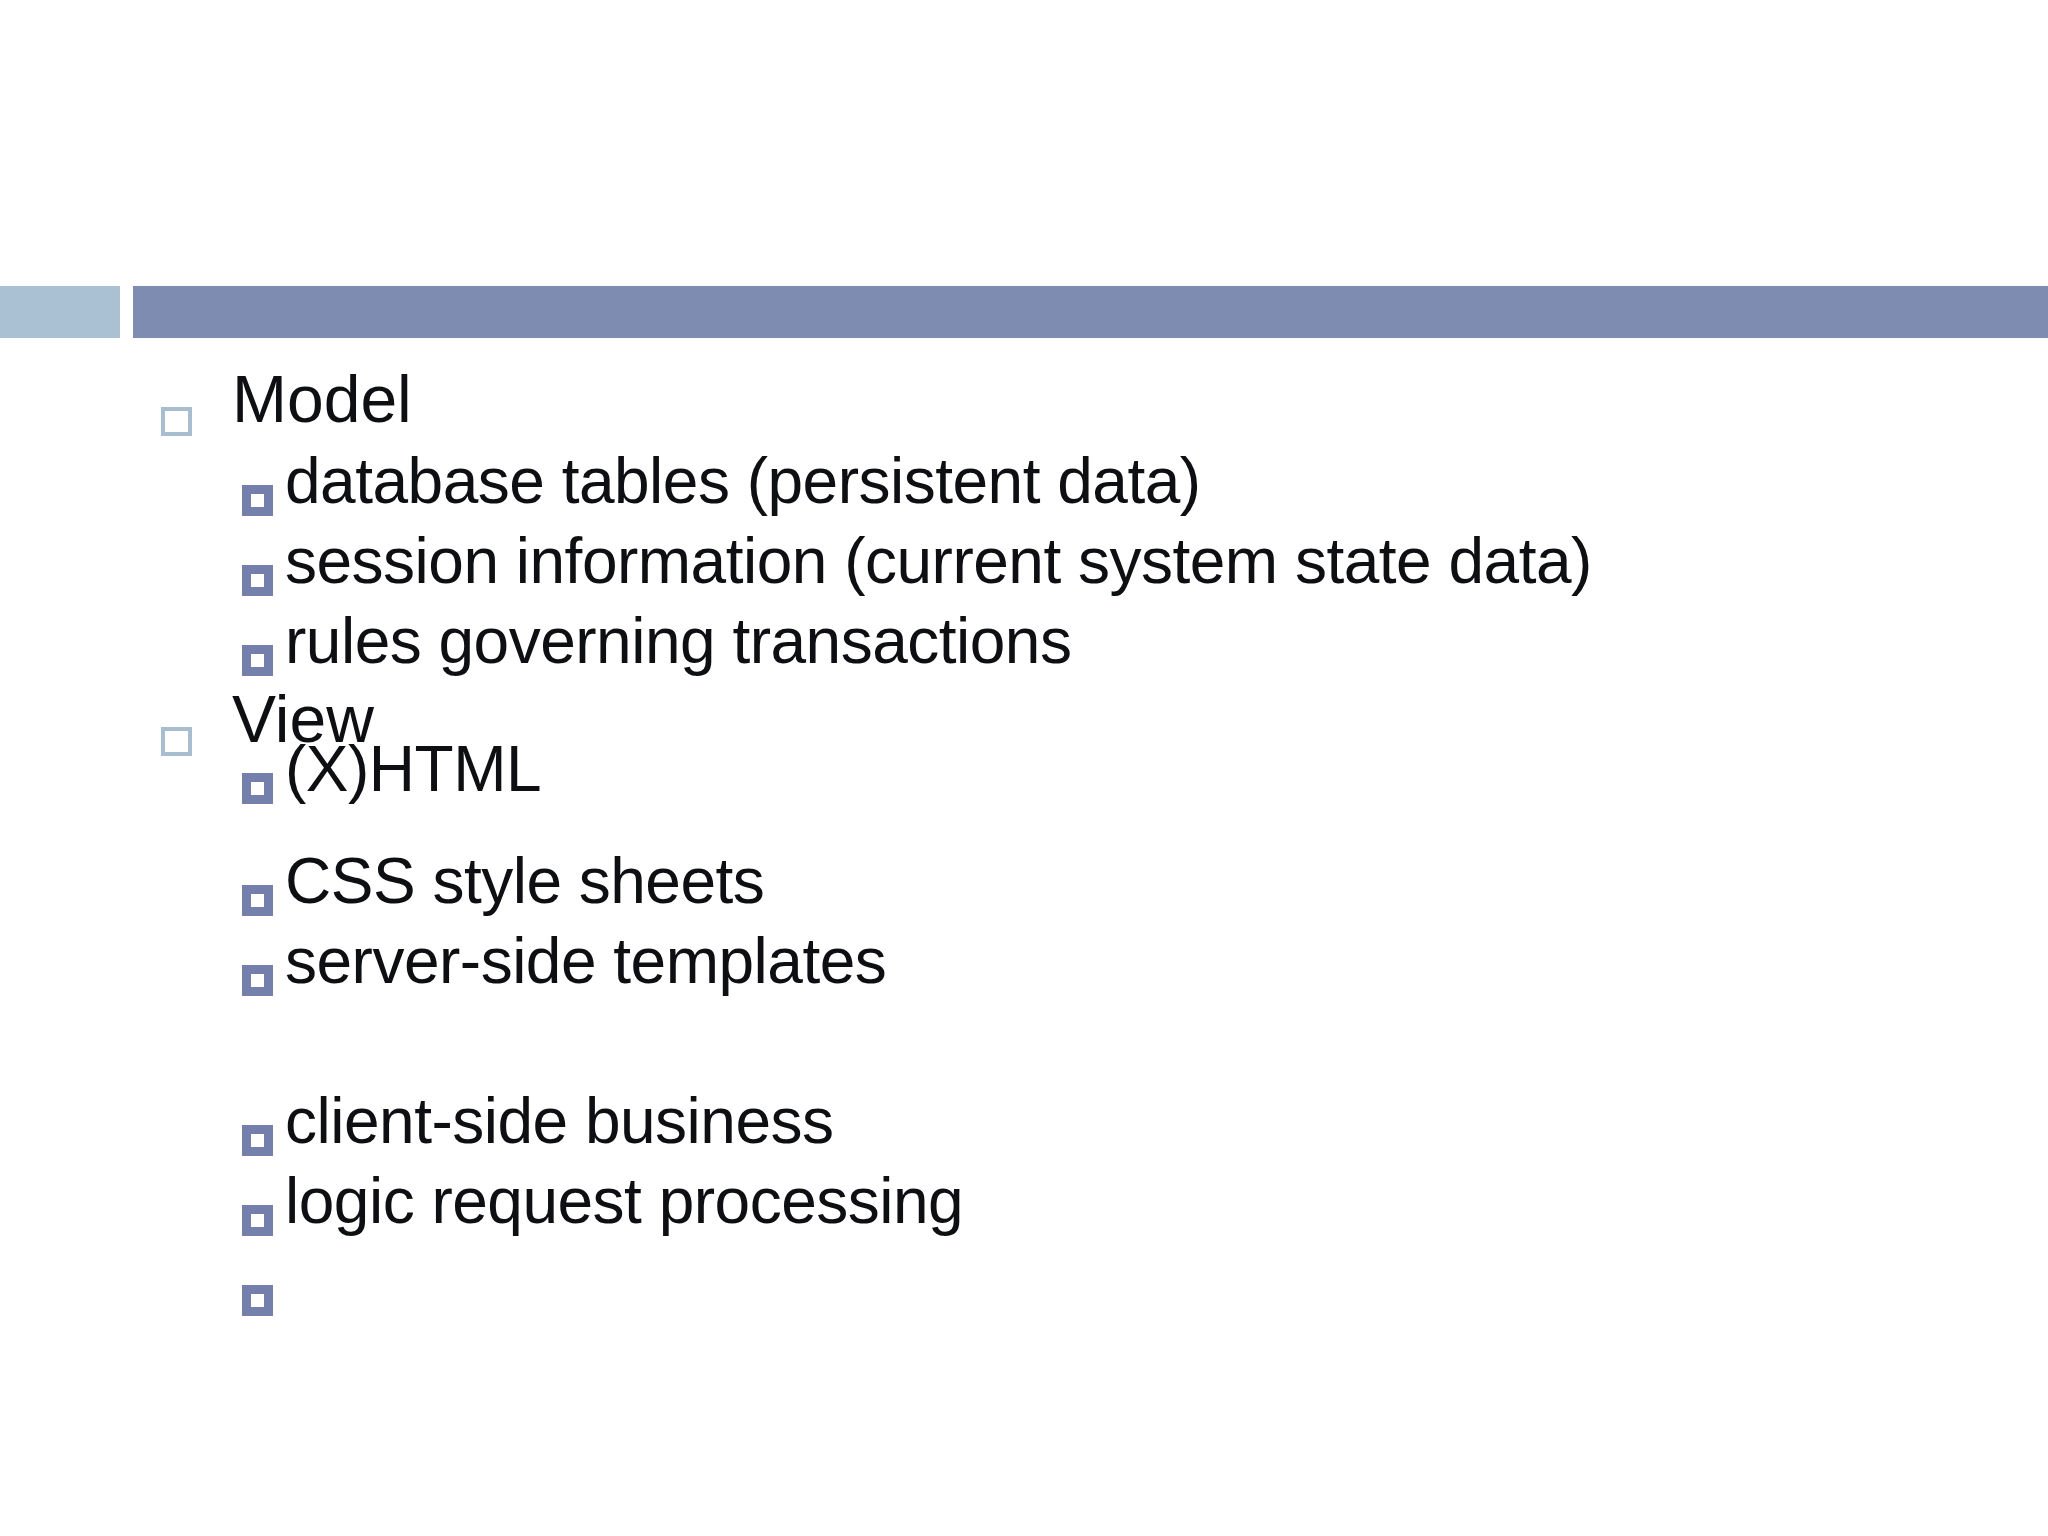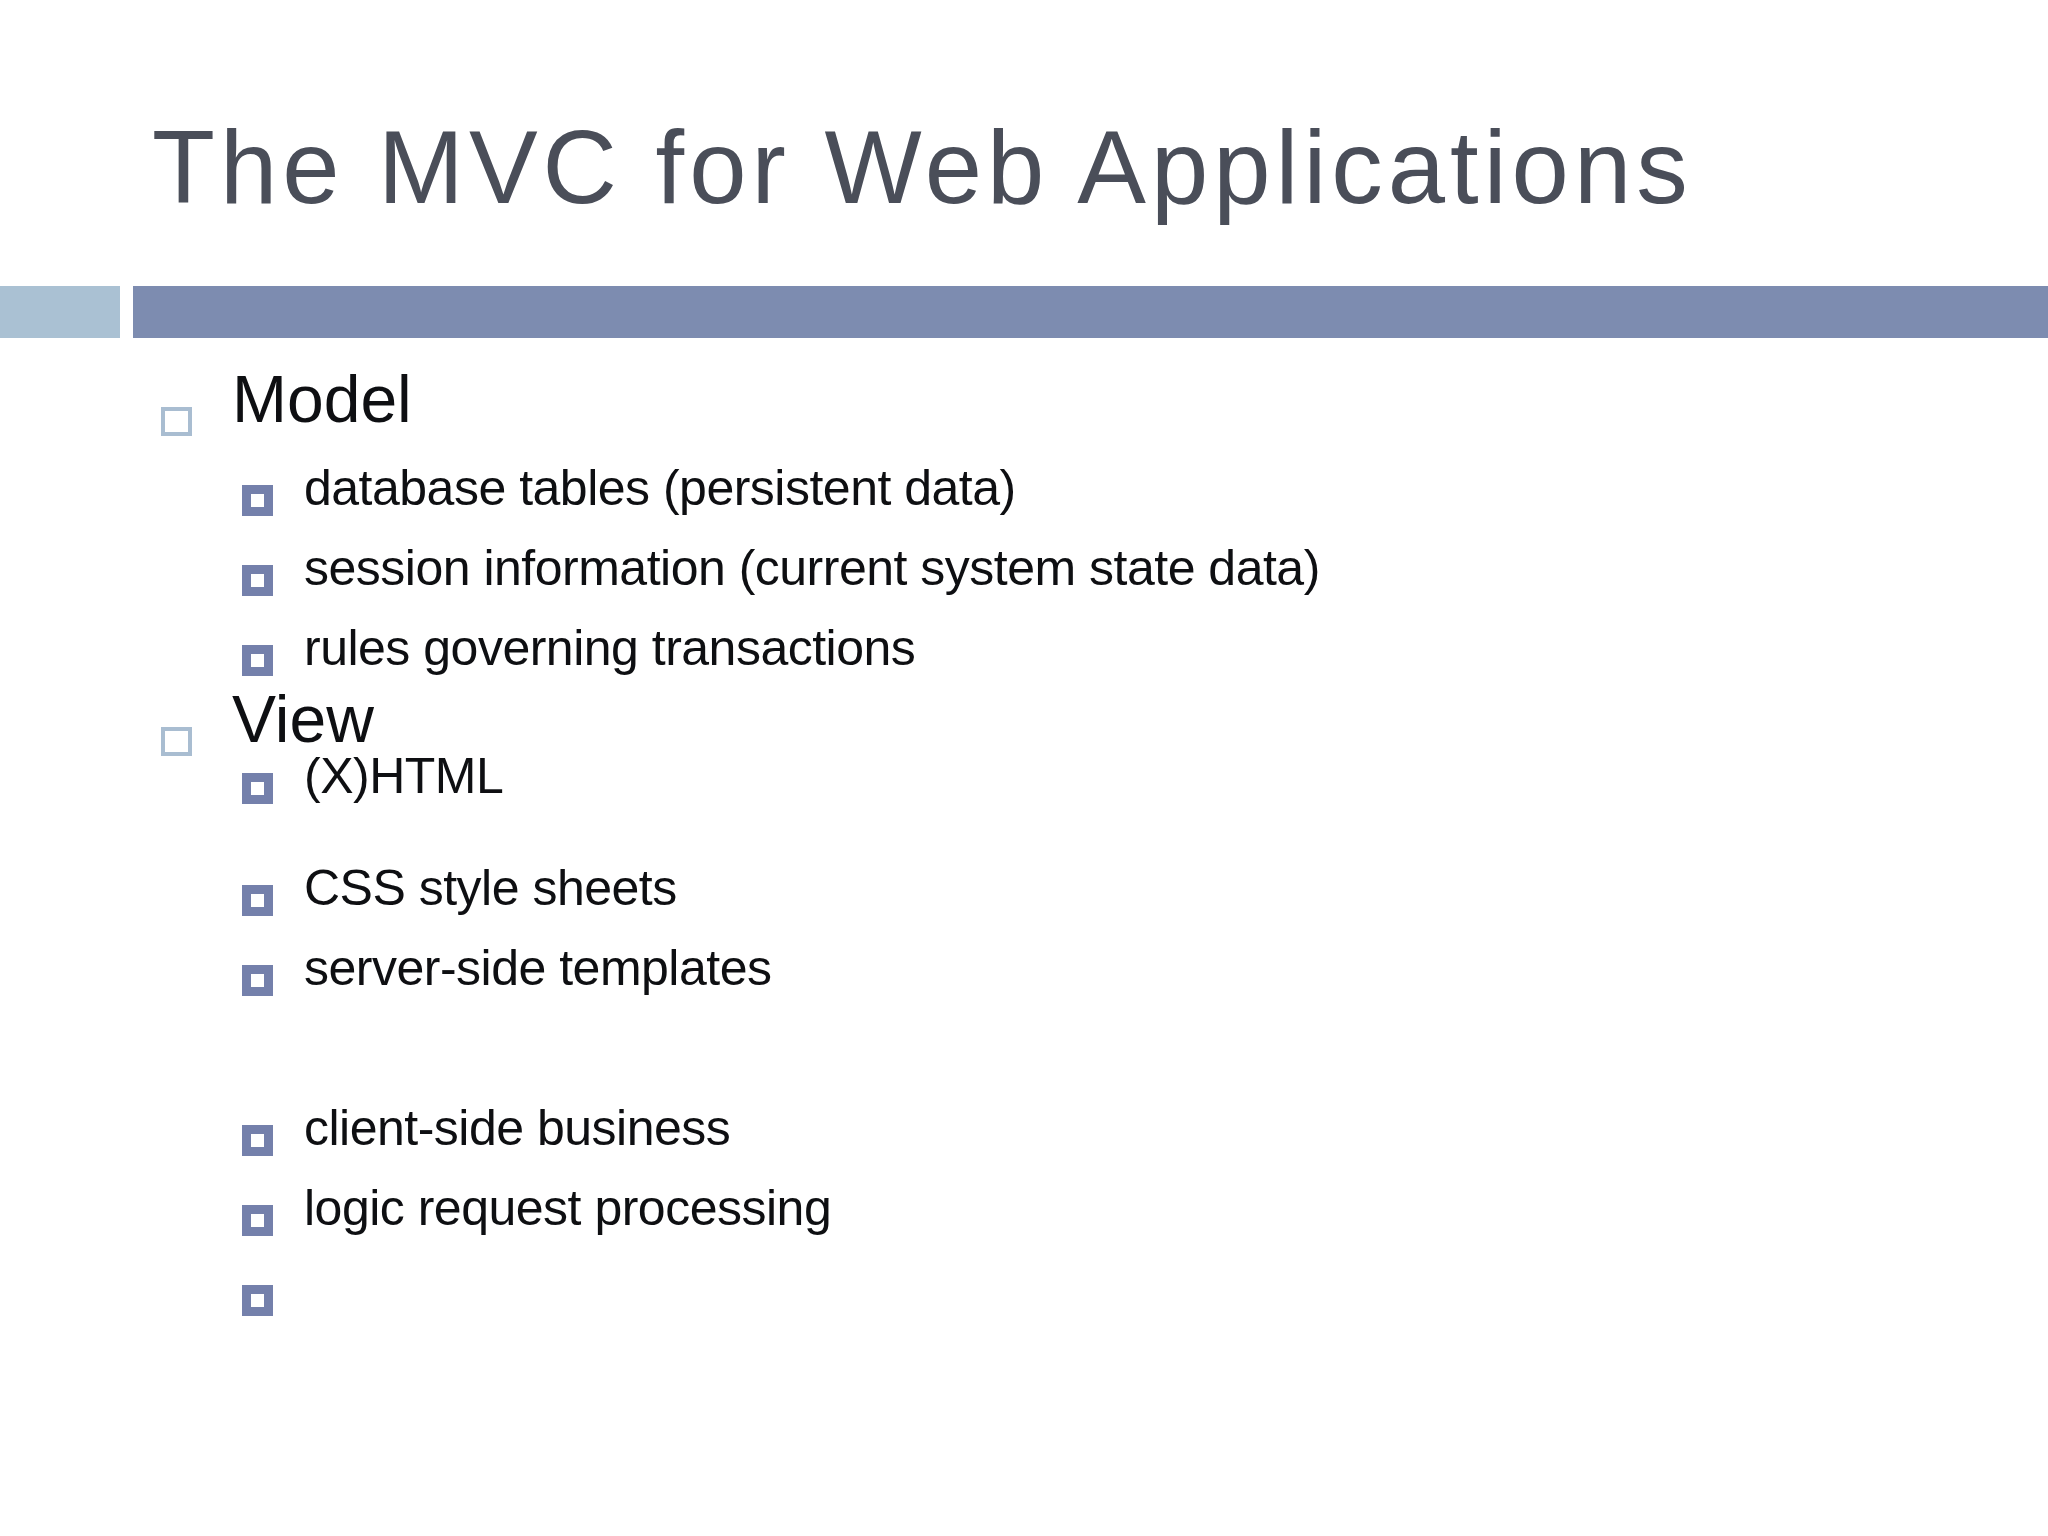--- a/index.html
+++ b/index.html
@@ -57,33 +57,32 @@
   }
   .bullet2{
     box-sizing:border-box;
     flex:0 0 auto;
     width:31px;height:31px;
     border:9px solid var(--bulletFill);
     background:var(--background);
     margin-left:242px;
   }
   .row.l2 .txt{
-    margin-left:31px;
-    font-size:50px;
+    margin-left:12px;
+    font-size:64px;
     line-height:1.1;
     color:var(--text);
     letter-spacing:-0.5px;
   }
 </style>
 </head>
 <body>
 
 <div class="slide">
 
-  <h1 class="title">The MVC for Web Applications</h1>
 
   <div class="band">
     <div class="band-left"></div>
     <div class="band-main"></div>
   </div>
 
   <div class="content">
 
     <div class="row l1" style="top:356px">
       <span class="bullet1"></span>

